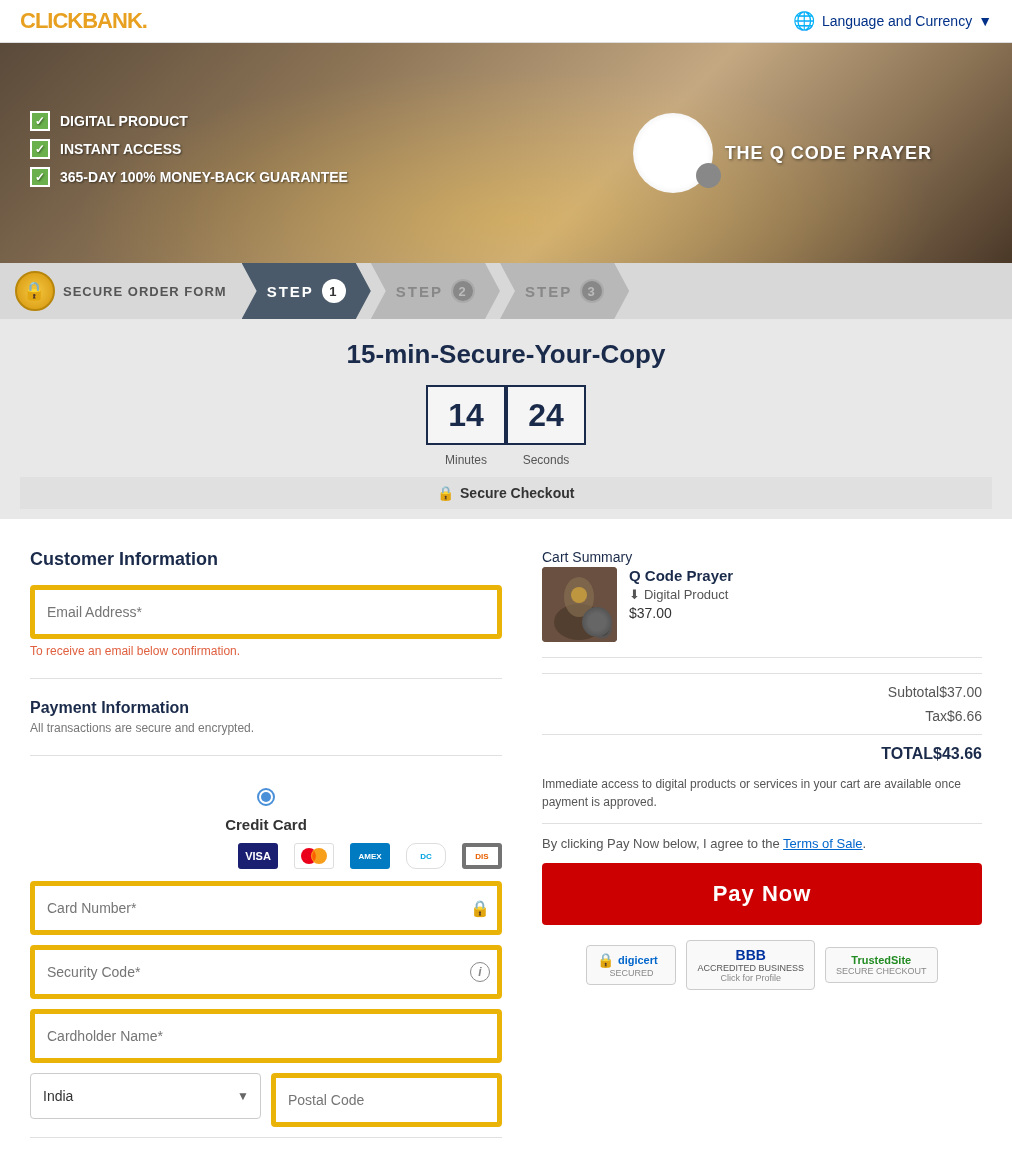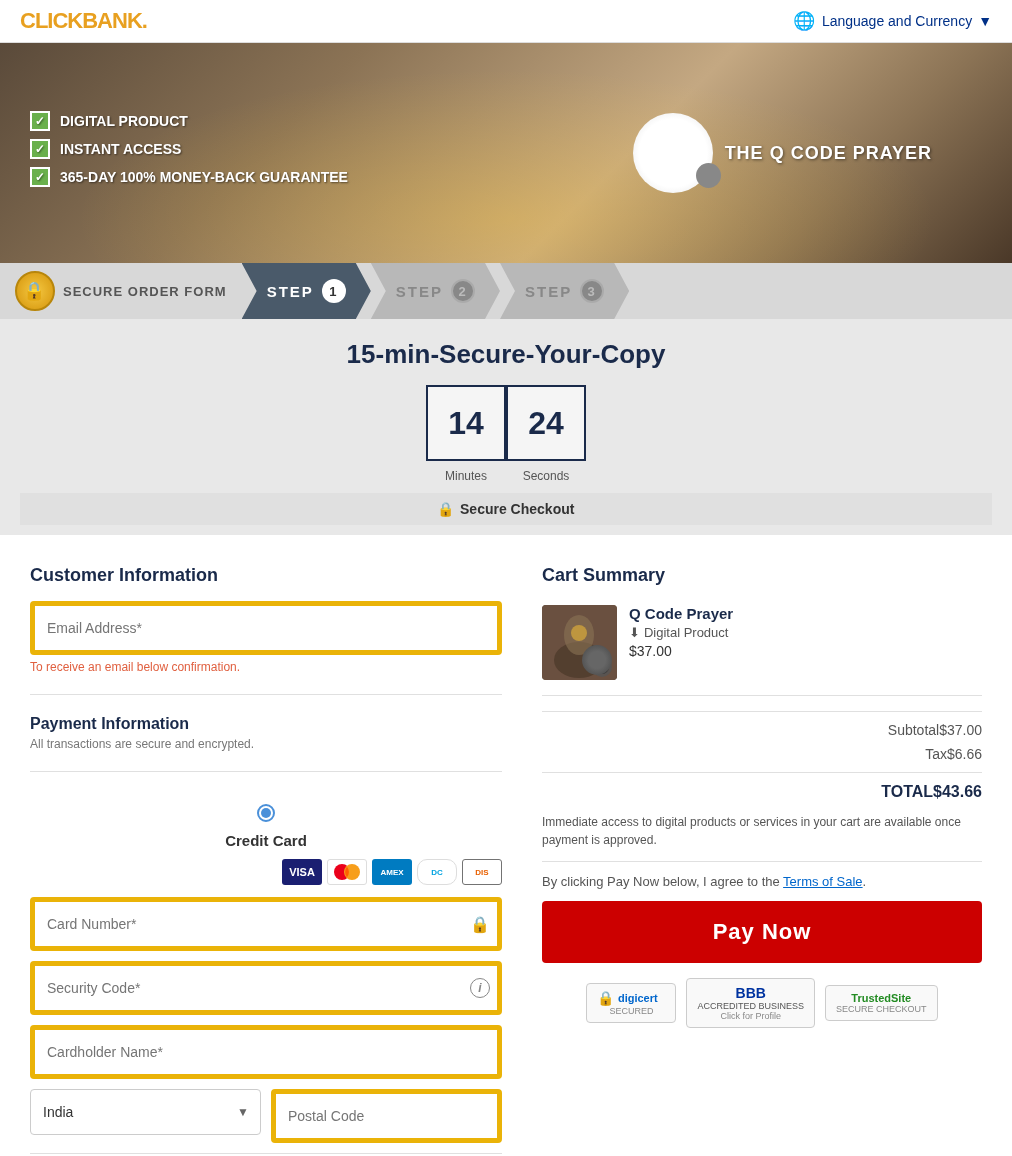--- a/index.html
+++ b/index.html
@@ -187,21 +187,21 @@
       color: #1a2a4a;
       margin-bottom: 15px;
     }
     .timer-boxes {
       display: flex;
       justify-content: center;
       gap: 0;
       margin-bottom: 8px;
     }
     .timer-box {
-      width: 80px; height: 76px;
+      width: 80px; height: 60px;
       border: 2px solid #1a2a4a;
       display: flex;
       align-items: center;
       justify-content: center;
       font-size: 32px;
       font-weight: 700;
       color: #1a2a4a;
       background: #f5f5f5;
     }
     .timer-labels {
@@ -297,35 +297,35 @@
       border-radius: 50%;
       background: #4a90d9;
     }
     .payment-label {
       font-size: 15px;
       font-weight: 600;
       color: #333;
     }
     .card-icons {
       display: flex;
-      gap: 5px;
+      gap: 16px;
       margin-left: auto;
     }
     .card-icon {
       width: 40px; height: 26px;
       border-radius: 3px;
       display: flex; align-items: center; justify-content: center;
       font-size: 9px;
       font-weight: 700;
     }
     .card-visa { background: #1a1f71; color: #fff; font-size: 11px; font-weight: 900; }
     .card-mc { background: #fff; border: 1px solid #ddd; position: relative; overflow: hidden; }
     .card-amex { background: #007bc1; color: #fff; font-size: 8px; }
     .card-diners { background: #fff; border: 1px solid #ddd; color: #888; }
-    .card-discover { background: #fff; border: 1px solid #737373; color: #e86000; font-size: 8px; font-weight: 700; }
+    .card-discover { background: #fff; border: 4px solid #737373; color: #e86000; font-size: 8px; font-weight: 700; }
 
     .card-row {
       display: flex;
       gap: 10px;
       margin-bottom: 10px;
     }
     .card-row .form-input { flex: 1; }
 
     .input-with-icon {
       position: relative;
@@ -385,24 +385,24 @@
       align-items: center;
       gap: 3px;
       font-size: 22px;
       font-weight: 700;
     }
     .paypal-p1 { color: #003087; }
     .paypal-p2 { color: #009cde; }
 
     
     .cart-title {
-      font-size: 18px;
-      font-weight: 700;
+      font-size: 14px;
+      font-weight: 400;
       color: #1a2a4a;
-      margin-bottom: 19px;
+      margin-bottom: 2px;
     }
     .cart-item {
       display: flex;
       align-items: flex-start;
       gap: 12px;
       margin-bottom: 15px;
       padding-bottom: 15px;
       border-bottom: 1px solid #e0e0e0;
     }
     .product-thumbnail {

